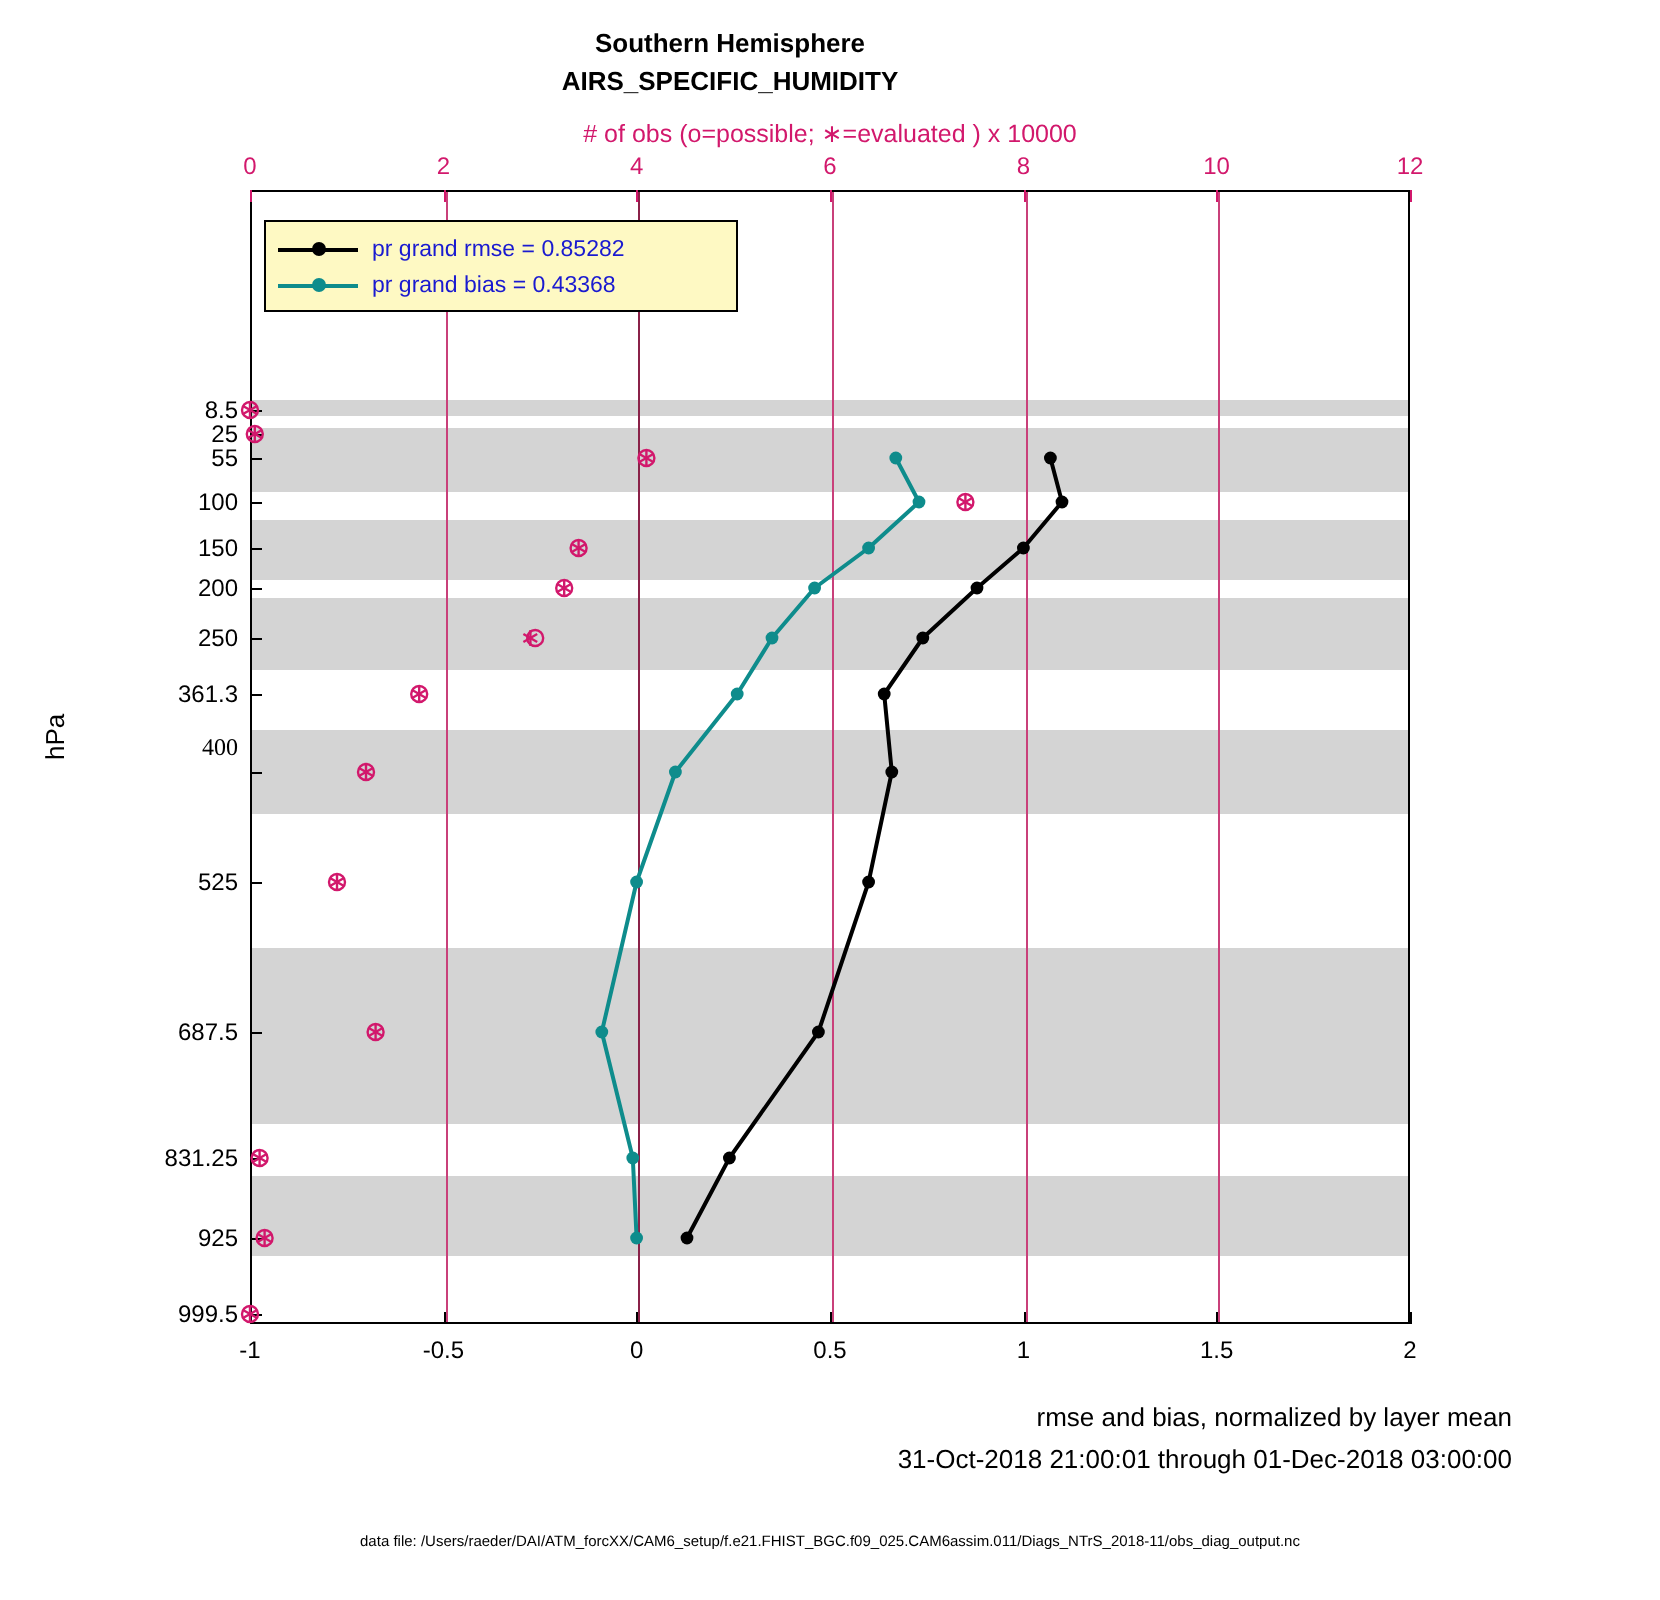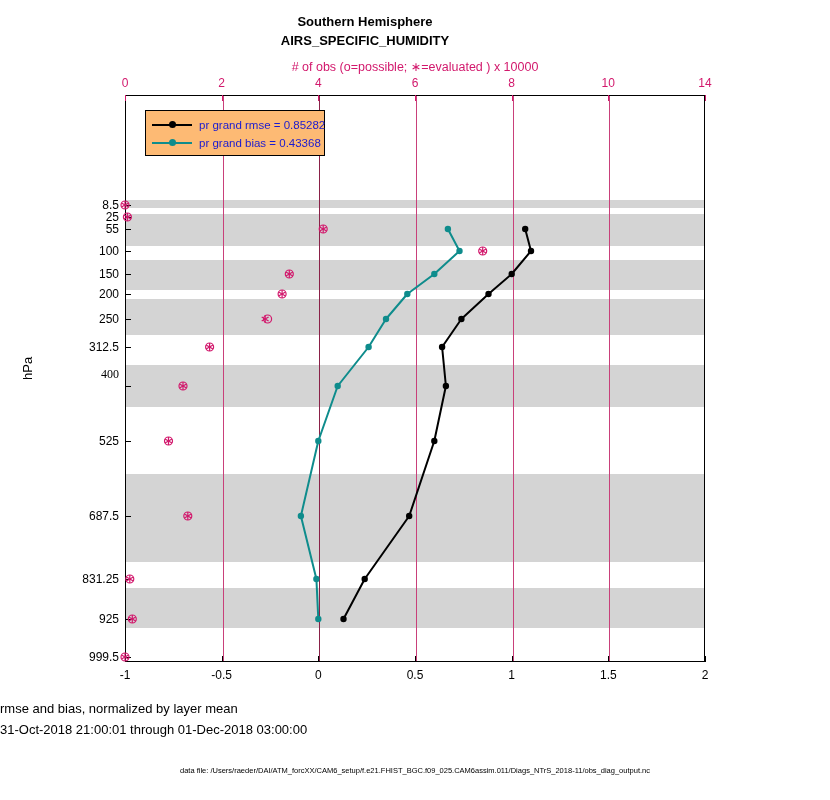--- a/index.html
+++ b/index.html
@@ -122,26 +122,26 @@
     position: absolute;
     left: 20px;
     top: 380px;
     font-size: 13px;
     transform: rotate(-90deg);
     transform-origin: left top;
     white-space: nowrap;
   }
   .legend {
     position: absolute;
-    left: 145px;
+    left: 132px;
     top: 110px;
-    width: 180px;
+    width: 237px;
     height: 46px;
     border: 1px solid #000000;
-    background: #fdba74;
+    background: #fef9c3;
     box-sizing: border-box;
   }
   .legend-row {
     position: absolute;
     left: 6px;
     height: 16px;
     display: flex;
     align-items: center;
   }
   .legend-row.r1 { top: 6px; }
@@ -163,21 +163,21 @@
     margin-left: 7px;
     font-size: 11.5px;
     color: #1a1ad0;
     white-space: nowrap;
   }
   .xlabel-block {
     position: absolute;
     left: 0;
     top: 698px;
     width: 756px;
-    text-align: left;
+    text-align: right;
   }
   .xlabel-line {
     font-size: 13px;
     line-height: 21px;
   }
   .footer {
     position: absolute;
     left: 0;
     top: 766px;
     width: 830px;
@@ -205,21 +205,21 @@
   </div>
 
   <div class="top-axis-label"># of obs (o=possible; ∗=evaluated ) x 10000</div>
 
   <div class="top-tick-label" style="left:125px;">0</div>
   <div class="top-tick-label" style="left:221.7px;">2</div>
   <div class="top-tick-label" style="left:318.3px;">4</div>
   <div class="top-tick-label" style="left:415px;">6</div>
   <div class="top-tick-label" style="left:511.7px;">8</div>
   <div class="top-tick-label" style="left:608.3px;">10</div>
-  <div class="top-tick-label" style="left:705px;">14</div>
+  <div class="top-tick-label" style="left:705px;">12</div>
 
   <div class="bottom-tick-label" style="left:125px;">-1</div>
   <div class="bottom-tick-label" style="left:221.7px;">-0.5</div>
   <div class="bottom-tick-label" style="left:318.3px;">0</div>
   <div class="bottom-tick-label" style="left:415px;">0.5</div>
   <div class="bottom-tick-label" style="left:511.7px;">1</div>
   <div class="bottom-tick-label" style="left:608.3px;">1.5</div>
   <div class="bottom-tick-label" style="left:705px;">2</div>
 
   <div class="plot">
@@ -241,21 +241,21 @@
   </div>
 
   <div class="y-tick-col">
     <div class="y-tick-label" style="top:205px;">8.5</div>
     <div class="y-tick-label" style="top:217px;">25</div>
     <div class="y-tick-label" style="top:229px;">55</div>
     <div class="y-tick-label" style="top:251px;">100</div>
     <div class="y-tick-label" style="top:274px;">150</div>
     <div class="y-tick-label" style="top:294px;">200</div>
     <div class="y-tick-label" style="top:319px;">250</div>
-    <div class="y-tick-label" style="top:347px;">312.5</div>
+    <div class="y-tick-label" style="top:347px;">361.3</div>
     <div class="y-tick-label" style="top:374px;font-family:Liberation Serif, serif;">400</div>
     <div class="y-tick-label" style="top:441px;">525</div>
     <div class="y-tick-label" style="top:516px;">687.5</div>
     <div class="y-tick-label" style="top:579px;">831.25</div>
     <div class="y-tick-label" style="top:619px;">925</div>
     <div class="y-tick-label" style="top:657px;margin-left:16px;">999.5</div>
   </div>
 
   <div class="y-tick-mark" style="top:205px;"></div>
   <div class="y-tick-mark" style="top:217px;"></div>

